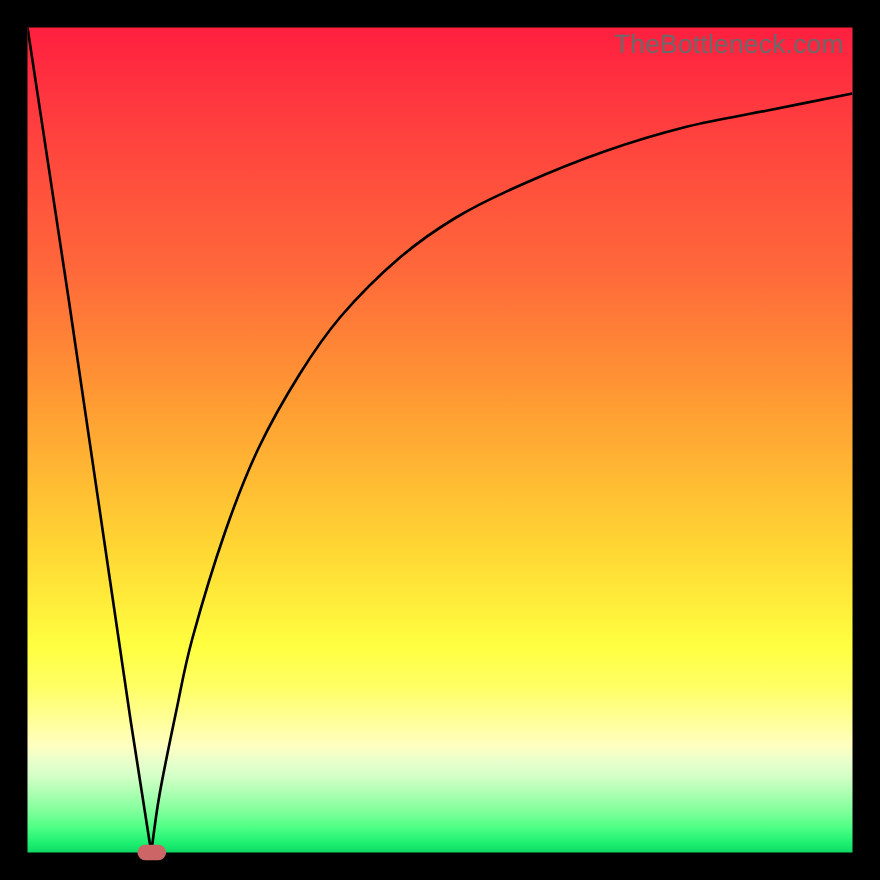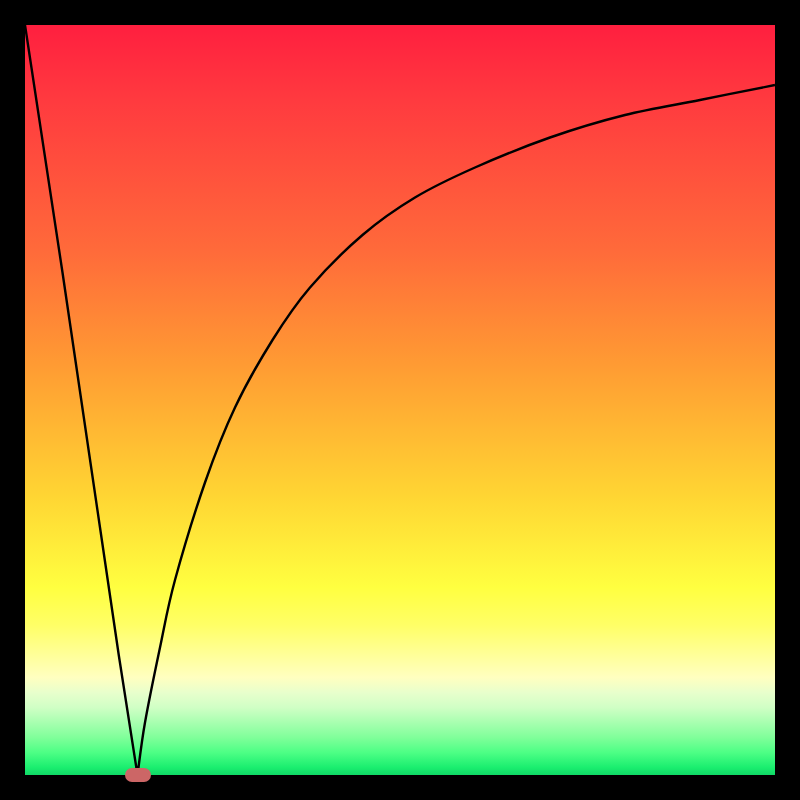--- a/index.html
+++ b/index.html
@@ -68,20 +68,21 @@
     border-radius: 999px;
     background: #cc6666;
     transform: translate(-50%, -50%);
   }
 </style>
 </head>
 <body>
 
 <div class="frame">
   <div class="plot">
+    <div class="watermark">TheBottleneck.com</div>
 
     <svg class="curves" viewBox="0 0 750 750" preserveAspectRatio="none">
       <path d="M 0 0 L 37.5 247.49999999999994 L 75 502.5 L 93.75 630 L 112.5 750 C 113.75 741.25 116.25 718.75 120 697.5 C 123.75 676.25 130 646.25 135 622.5 C 140 598.75 142.5 582.5 150 555 C 157.5 527.5 170 486.25 180 457.5 C 190 428.75 198.75000000000003 406.25 210.00000000000003 382.5 C 221.25000000000003 358.75 235 335.00000000000006 247.5 315.00000000000006 C 260 295.00000000000006 270 280 285 262.5 C 300 245 320 225 337.5 210 C 355 195 371.25 183.75 390 172.5 C 408.75 161.25 427.5 152.5 450 142.5 C 472.5 132.5 500 121.25 525 112.5 C 550 103.75 575 96.25 600 90 C 625 83.75 650 80 675 75 C 700 70 737.5 62.5 750 60" fill="none" stroke="#000000" stroke-width="2.4"></path>
     </svg>
 
     <div class="marker" style="left: 112.5px; top: 750px; background: rgb(204, 102, 102);"></div>
   </div>
 </div>
 
 </body></html>

